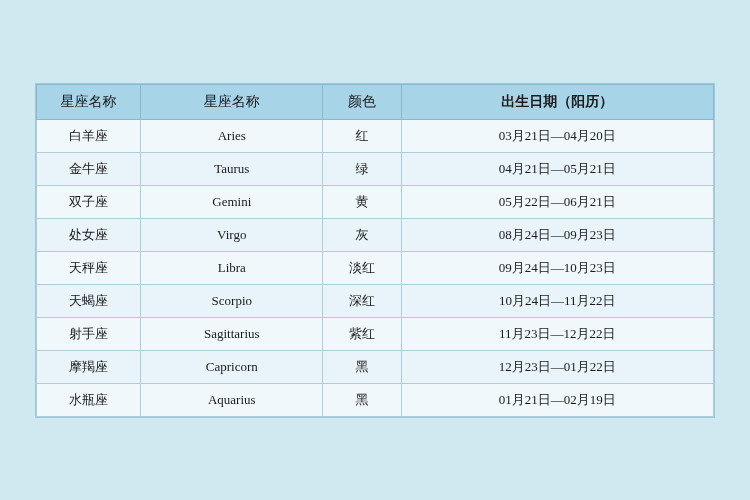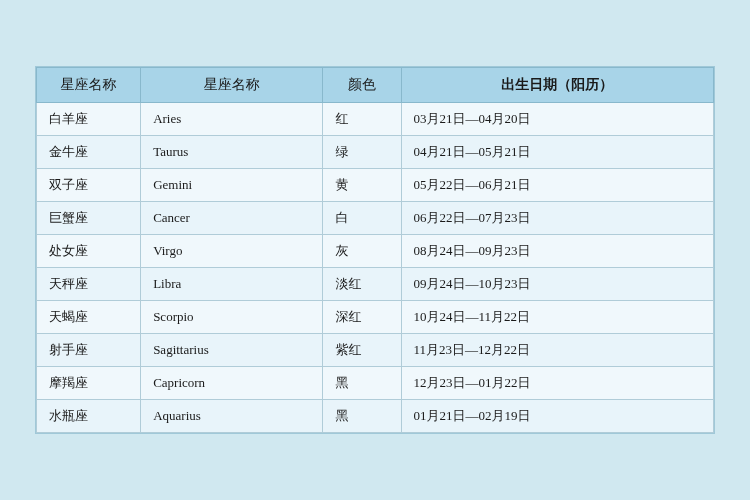--- a/index.html
+++ b/index.html
@@ -46,20 +46,21 @@
       background-color: #f0f8fc;
     }
 
     tbody tr:nth-child(even) {
       background-color: #e8f4fa;
     }
 
     tbody td {
       border: 1px solid #b0ccd8;
       padding: 7px 12px;
+      text-align: center;
       color: #1a1a1a;
       font-size: 13px;
     }
 
     .col-chinese {
       width: 80px;
     }
 
     .col-english {
       width: 140px;
@@ -100,26 +101,20 @@
           <td>绿</td>
           <td>04月21日—05月21日</td>
         </tr>
         <tr>
           <td>双子座</td>
           <td>Gemini</td>
           <td>黄</td>
           <td>05月22日—06月21日</td>
         </tr>
         <tr>
-          <td>巨蟹座</td>
-          <td>Cancer</td>
-          <td>白</td>
-          <td>06月22日—07月23日</td>
-        </tr>
-        <tr>
           <td>处女座</td>
           <td>Virgo</td>
           <td>灰</td>
           <td>08月24日—09月23日</td>
         </tr>
         <tr>
           <td>天秤座</td>
           <td>Libra</td>
           <td>淡红</td>
           <td>09月24日—10月23日</td>

